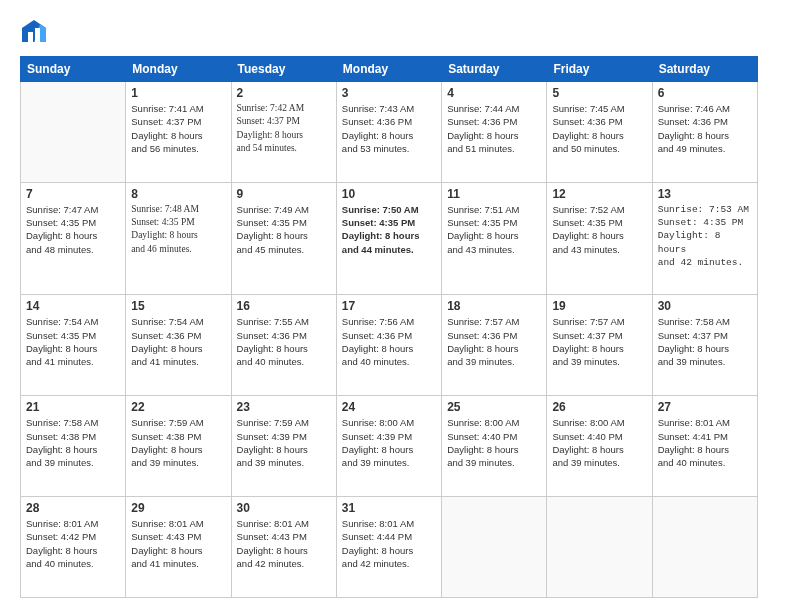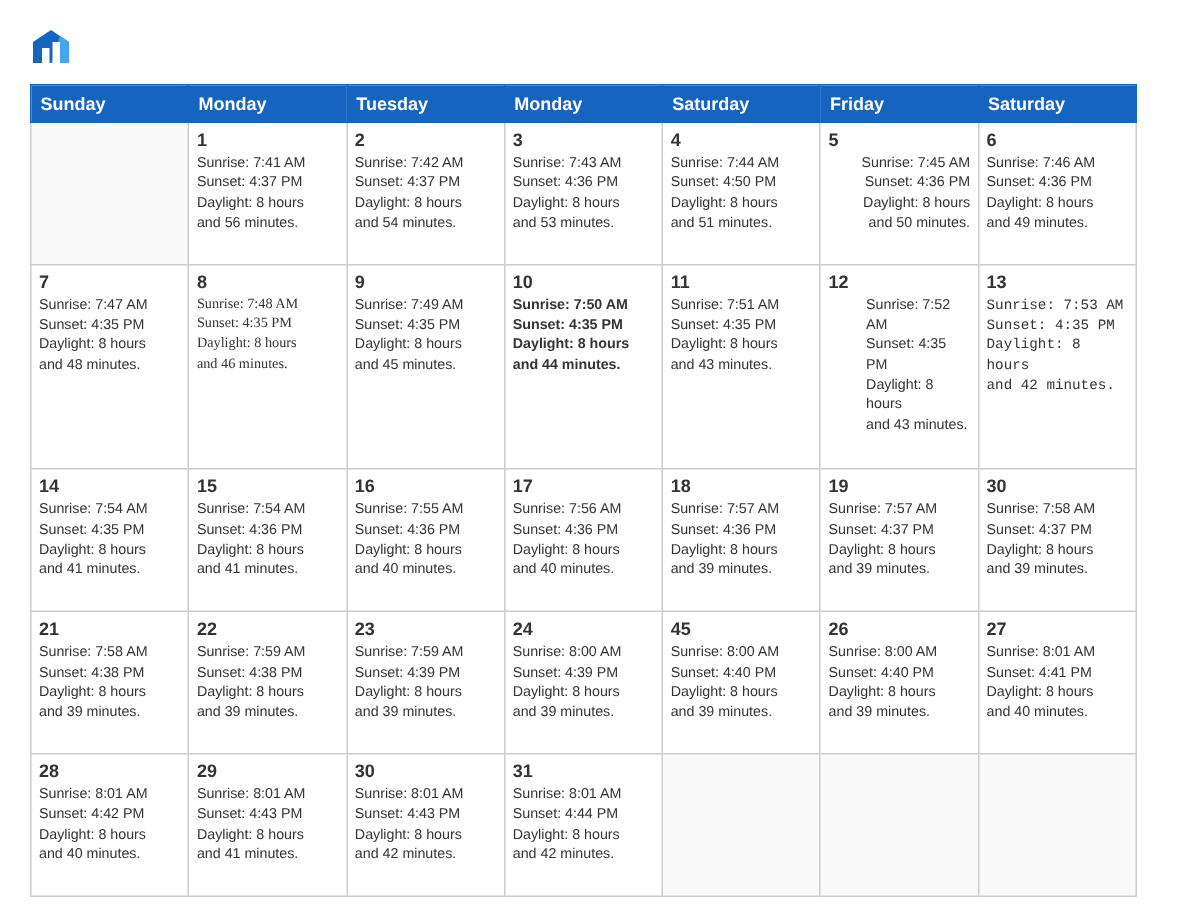--- a/index.html
+++ b/index.html
@@ -143,42 +143,42 @@
           <td class="empty-cell"></td>
           <td>
             <span class="day-number">1</span>
             <div class="day-info" style="white-space: pre-line;">Sunrise: 7:41 AM
 Sunset: 4:37 PM
 Daylight: 8 hours
 and 56 minutes.</div>
           </td>
           <td>
             <span class="day-number">2</span>
-            <div class="day-info" style="white-space: pre-line;">Sunrise: 7:42 AM
+            <div class="day-info" style="white-space: pre-line; font-family: Liberation Serif, serif;">Sunrise: 7:42 AM
 Sunset: 4:37 PM
 Daylight: 8 hours
 and 54 minutes.</div>
           </td>
           <td>
             <span class="day-number">3</span>
             <div class="day-info" style="white-space: pre-line;">Sunrise: 7:43 AM
 Sunset: 4:36 PM
 Daylight: 8 hours
 and 53 minutes.</div>
           </td>
           <td>
             <span class="day-number">4</span>
             <div class="day-info" style="white-space: pre-line;">Sunrise: 7:44 AM
-Sunset: 4:50 PM
+Sunset: 4:36 PM
 Daylight: 8 hours
 and 51 minutes.</div>
           </td>
           <td>
             <span class="day-number">5</span>
-            <div class="day-info" style="white-space: pre-line; text-align: right;">Sunrise: 7:45 AM
+            <div class="day-info" style="white-space: pre-line;">Sunrise: 7:45 AM
 Sunset: 4:36 PM
 Daylight: 8 hours
 and 50 minutes.</div>
           </td>
           <td>
             <span class="day-number">6</span>
             <div class="day-info" style="white-space: pre-line;">Sunrise: 7:46 AM
 Sunset: 4:36 PM
 Daylight: 8 hours
 and 49 minutes.</div>
@@ -215,21 +215,21 @@
           </td>
           <td>
             <span class="day-number">11</span>
             <div class="day-info" style="white-space: pre-line;">Sunrise: 7:51 AM
 Sunset: 4:35 PM
 Daylight: 8 hours
 and 43 minutes.</div>
           </td>
           <td>
             <span class="day-number">12</span>
-            <div class="day-info" style="white-space: pre-line; margin-left: 25px;">Sunrise: 7:52 AM
+            <div class="day-info" style="white-space: pre-line;">Sunrise: 7:52 AM
 Sunset: 4:35 PM
 Daylight: 8 hours
 and 43 minutes.</div>
           </td>
           <td>
             <span class="day-number">13</span>
             <div class="day-info" style="white-space: pre-line; font-family: Liberation Mono, monospace;">Sunrise: 7:53 AM
 Sunset: 4:35 PM
 Daylight: 8 hours
 and 42 minutes.</div>
@@ -309,21 +309,21 @@
 and 39 minutes.</div>
           </td>
           <td>
             <span class="day-number">24</span>
             <div class="day-info" style="white-space: pre-line;">Sunrise: 8:00 AM
 Sunset: 4:39 PM
 Daylight: 8 hours
 and 39 minutes.</div>
           </td>
           <td>
-            <span class="day-number">45</span>
+            <span class="day-number">25</span>
             <div class="day-info" style="white-space: pre-line;">Sunrise: 8:00 AM
 Sunset: 4:40 PM
 Daylight: 8 hours
 and 39 minutes.</div>
           </td>
           <td>
             <span class="day-number">26</span>
             <div class="day-info" style="white-space: pre-line;">Sunrise: 8:00 AM
 Sunset: 4:40 PM
 Daylight: 8 hours

